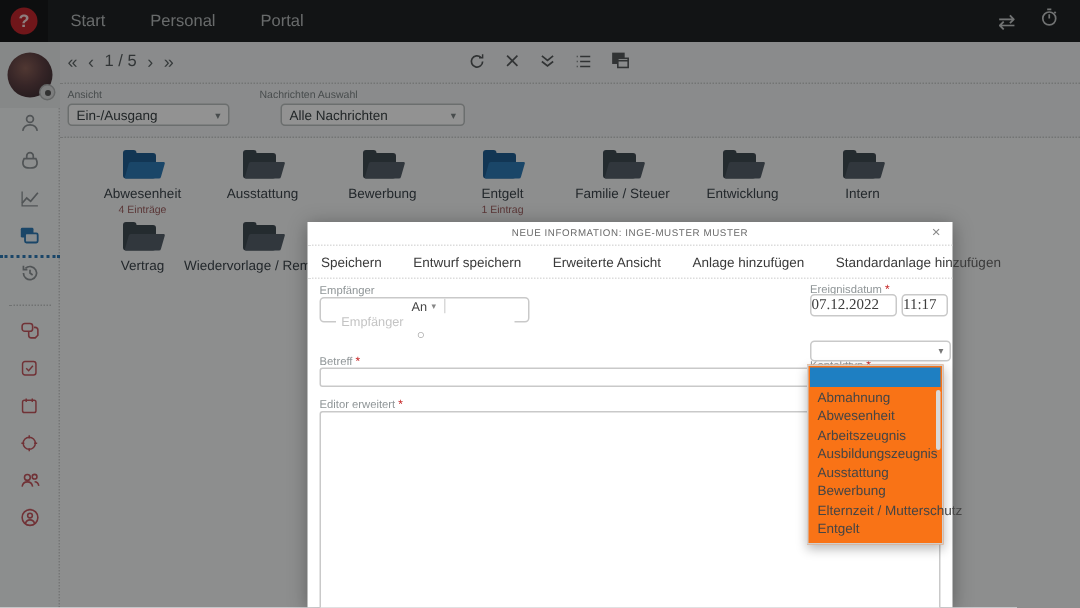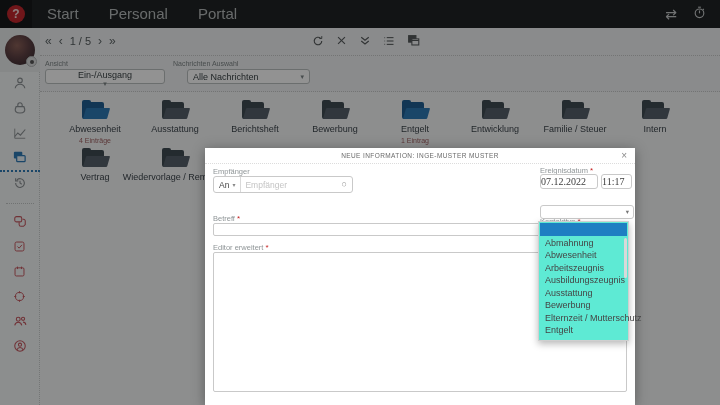--- a/index.html
+++ b/index.html
@@ -3,21 +3,21 @@
 <meta charset="utf-8">
 <style>
   * { margin:0; padding:0; box-sizing:border-box; }
   html,body { width:720px; height:405px; overflow:hidden; font-family:"Liberation Sans",sans-serif; background:#eef0f1; }
   .stage { position:relative; width:720px; height:405px; }
 
   
   .topnav { position:absolute; left:0; top:0; width:720px; height:28px; background:#202425; display:flex; align-items:center; z-index:1; }
   .logo-box { width:32px; height:28px; background:#17191a; display:flex; align-items:center; justify-content:center; }
   .logo-circle { width:18px; height:18px; border-radius:50%; background:#c2272d; color:#f3d9d9; font-size:12px; font-weight:bold; display:flex; align-items:center; justify-content:center; line-height:1; }
-  .nav-item { color:#b4b8b9; font-size:15px; padding:0 15px; line-height:28px; cursor:pointer;text-align:right; }
+  .nav-item { color:#b4b8b9; font-size:11px; padding:0 15px; line-height:28px; cursor:pointer;text-align:right; }
   .nav-user { height:28px; background:#0b0d0e; color:#e8eaea; font-size:11px; display:flex; align-items:center; gap:6px; padding:0 12px; margin-left:4px; }
   .nav-user svg { display:block; }
   .nav-spacer { flex:1; }
   .nav-right { display:flex; align-items:center; gap:16px; padding-right:14px; color:#c3c6c7; }
   .swap-glyph { font-size:14px; line-height:1; }
 
   
   .sidebar { position:absolute; left:0; top:28px; width:40px; height:377px; background:#f2f4f4; border-right:1px dotted #c9cccc; }
   .avatar-block { width:40px; height:44px; background:#e7eaea; display:flex; align-items:center; justify-content:center; }
   .avatar { position:relative; width:30px; height:30px; border-radius:50%; background:radial-gradient(circle at 40% 35%, #8a6057 0%, #5d4043 45%, #2f262b 100%); }
@@ -63,35 +63,35 @@
   .modal { position:absolute; left:205px; top:148px; width:430px; height:257px; background:#ffffff; z-index:20; box-shadow:0 2px 12px rgba(0,0,0,0.35); }
   .modal-header { position:relative; height:16px; border-bottom:1px dotted #dcdcdc; }
   .modal-title { text-align:center; font-size:6.5px; letter-spacing:0.4px; color:#6a6a6a; line-height:16px; text-transform:uppercase; }
   .modal-close { position:absolute; right:8px; top:2px; font-size:10px; color:#8a8a8a; cursor:pointer; line-height:12px; }
   .modal-actions { display:flex; gap:21px; padding:0 9px; height:22px; align-items:center; border-bottom:1px dotted #dcdcdc; }
   .action-link { font-size:9px; color:#3a3a3a; cursor:pointer; white-space:nowrap; }
   .modal-form { position:relative; height:219px; }
   .flabel { position:absolute; font-size:7.5px; color:#8f9597; }
   .req { color:#c41f1f; font-size:8px; }
 
-  .compound { position:absolute; left:8px; top:12px; width:140px; height:17px; border:1px solid #c9c9c9; border-radius:3px; background:#fff; display:flex; align-items:center; }
+  .compound { position:absolute; left:8px; top:12px; width:140px; height:17px; border:1px solid #c9c9c9; border-radius:3px; background:#fff; display:flex; align-items:center;flex-direction:column; }
   .an-select { display:flex; align-items:center; gap:3px; font-size:8.5px; color:#454545; padding:0 5px; height:100%; border-right:1px solid #d9d9d9; cursor:pointer; }
   .an-select .chev { font-size:6px; color:#888; }
   .compound input { flex:1; min-width:0; border:none; outline:none; font-size:8.5px; color:#444; padding:0 4px; font-family:"Liberation Sans",sans-serif; }
   .compound input::placeholder { color:#c4c4c4; }
   .lens { font-size:9px; color:#999; margin-right:5px; cursor:pointer; line-height:1; }
 
   .ti { position:absolute; height:15px; border:1px solid #c9c9c9; border-radius:3px; font-size:10px; color:#3c3c3c; padding:0 0; outline:none; background:#fff; font-family:Liberation Serif, serif; }
   .date-in { left:335px; top:10px; width:58px; }
   .time-in { left:396px; top:10px; width:31px; }
 
   .kt-select { position:absolute; left:335px; top:41px; width:94px; height:14px; border:1px solid #c9c9c9; border-radius:3px; background:#fff; display:flex; align-items:center; justify-content:flex-end; padding:0 4px; cursor:pointer; }
   .kt-select .chev { font-size:6.5px; color:#777; }
 
-  .dropdown { position:absolute; left:333px; top:57px; width:91px; background:#5eead4; border:1px solid #cfcfcf; box-shadow:0 3px 7px rgba(0,0,0,0.28); z-index:6; padding-bottom:3px; }
+  .dropdown { position:absolute; left:333px; top:57px; width:91px; background:#f97316; border:1px solid #cfcfcf; box-shadow:0 3px 7px rgba(0,0,0,0.28); z-index:6; padding-bottom:3px; }
   .dd-scroll { position:absolute; right:1px; top:16px; width:3px; height:40px; background:#d9d9d9; border-radius:2px; }
   .dd-opt-empty { height:13px; background:#1e7fc2; margin:1px; cursor:pointer; }
   .dd-opt { font-size:9px; color:#454545; padding:1.5px 6px; line-height:9.5px; cursor:pointer; white-space:nowrap; }
 
   .betreff-in { left:8px; top:59px; width:414px; height:13px; border-radius:2px; }
   .lbl-betreff { left:8px; top:50px; }
   .lbl-editor { left:8px; top:79px; }
   .editor-area { position:absolute; left:8px; top:88px; width:414px; height:140px; border:1px solid #c9c9c9; border-radius:2px; background:#fff; }
 </style>
 </head>
@@ -246,21 +246,21 @@
               <rect x="2" y="2" width="9" height="8" fill="#55595b"></rect>
               <rect x="6" y="6" width="8.5" height="7.5" fill="#eef0f1"></rect>
               <line x1="6" y1="8" x2="14.5" y2="8"></line>
             </svg>
           </span>
       </div>
     </div>
 
     <div class="filter-row">
       <span class="sel-label" style="left:5px;">Ansicht</span>
-      <div class="mini-select" style="left:5px; width:120px;flex-direction:column;">
+      <div class="mini-select" style="left:5px; width:108px;">
         <span>Ein-/Ausgang</span>
         <span class="chev">▾</span>
       </div>
       <span class="sel-label" style="left:133px;">Nachrichten Auswahl</span>
       <div class="mini-select" style="left:147px; width:123px;">
         <span>Alle Nachrichten</span>
         <span class="chev">▾</span>
       </div>
     </div>
 
@@ -279,50 +279,43 @@
               <div class="fb"></div>
               <div class="ff"></div>
             </div>
           <span class="folder-label">Ausstattung</span>
         </div>
         <div class="folder-cell">
           <div class="folder-ico">
               <div class="fb"></div>
               <div class="ff"></div>
             </div>
-          <span class="folder-label">Berichtsheft</span>
-        </div>
-        <div class="folder-cell">
-          <div class="folder-ico">
-              <div class="fb"></div>
-              <div class="ff"></div>
-            </div>
           <span class="folder-label">Bewerbung</span>
         </div>
         <div class="folder-cell blue">
           <div class="folder-ico">
               <div class="fb"></div>
               <div class="ff"></div>
             </div>
           <span class="folder-label">Entgelt</span>
           <span class="folder-count">1 Eintrag</span>
         </div>
         <div class="folder-cell">
           <div class="folder-ico">
               <div class="fb"></div>
               <div class="ff"></div>
             </div>
+          <span class="folder-label">Familie / Steuer</span>
+        </div>
+        <div class="folder-cell">
+          <div class="folder-ico">
+              <div class="fb"></div>
+              <div class="ff"></div>
+            </div>
           <span class="folder-label">Entwicklung</span>
-        </div>
-        <div class="folder-cell">
-          <div class="folder-ico">
-              <div class="fb"></div>
-              <div class="ff"></div>
-            </div>
-          <span class="folder-label">Familie / Steuer</span>
         </div>
         <div class="folder-cell">
           <div class="folder-ico">
               <div class="fb"></div>
               <div class="ff"></div>
             </div>
           <span class="folder-label">Intern</span>
         </div>
         <div class="folder-cell">
           
@@ -347,20 +340,27 @@
       </div>
     </div>
   </div>
 
   <div class="overlay"></div>
 
   <div class="modal">
     <div class="modal-header">
       <div class="modal-title">NEUE INFORMATION: INGE-MUSTER MUSTER</div>
       <div class="modal-close">×</div>
+    </div>
+    <div class="modal-actions">
+      <span class="action-link">Speichern</span>
+      <span class="action-link">Entwurf speichern</span>
+      <span class="action-link">Erweiterte Ansicht</span>
+      <span class="action-link">Anlage hinzufügen</span>
+      <span class="action-link">Standardanlage hinzufügen</span>
     </div>
     <div class="modal-form">
 
       <span class="flabel" style="left:8px; top:3px;">Empfänger</span>
       <div class="compound">
         <div class="an-select">
           <span>An</span>
           <span class="chev">▾</span>
         </div>
         <input type="text" placeholder="Empfänger" style="">

